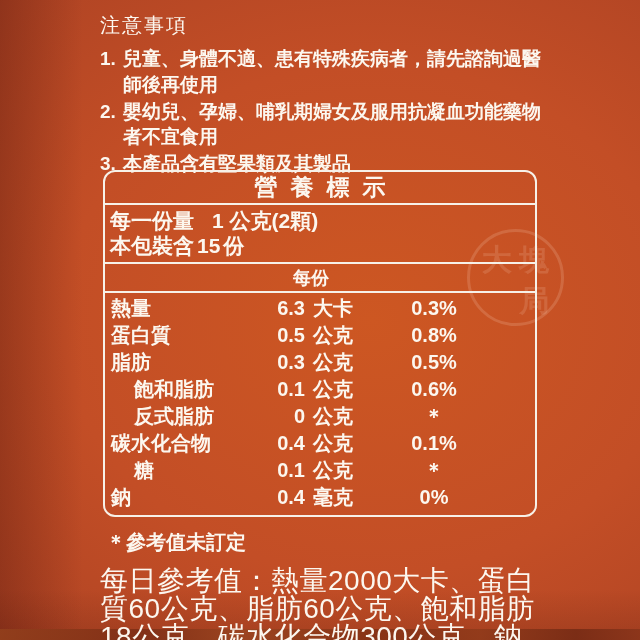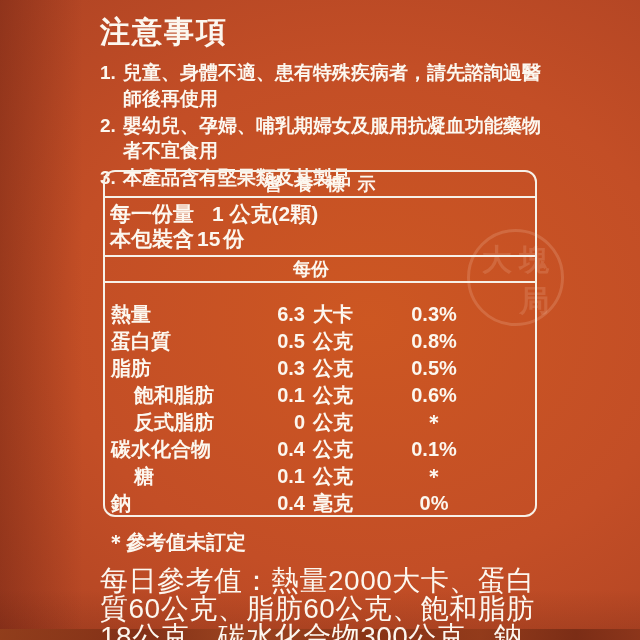--- a/index.html
+++ b/index.html
@@ -25,52 +25,52 @@
     position:absolute; left:467px; top:229px; width:97px; height:97px;
     border:3px solid rgba(255,228,208,0.17); border-radius:50%;
     display:grid; grid-template-columns:1fr 1fr; grid-template-rows:1fr 1fr;
     place-items:center; padding:8px;
     color:rgba(255,228,208,0.15); font-size:30px; font-weight:700;
     z-index:0;
   }
 
   
   .notice { position:absolute; left:100px; top:12px; width:446px; z-index:1; }
-  .notice-title { font-size:30px; font-weight:700; letter-spacing:2px; margin-bottom:7px; }
+  .notice-title { font-size:20px; font-weight:400; letter-spacing:2px; margin-bottom:7px; }
   .notice-item { display:flex; font-size:19px; font-weight:600; line-height:1.36; margin-bottom:1px; }
   .notice-item .num { flex:none; width:23px; }
   .notice-item .txt { flex:1;font-family:Liberation Serif, serif; }
 
   
   .ntable {
     position:absolute; left:103px; top:170px; width:434px; height:347px;
     border:2px solid #f7f1e8; border-radius:12px;
     display:flex; flex-direction:column; z-index:1;
   }
   .t-header {
     height:41px; border-bottom:2px solid #f7f1e8;
     display:flex; align-items:center; justify-content:center;
-    font-size:18px; font-weight:700; letter-spacing:13px; padding-left:13px;font-family:Liberation Mono, monospace;
+    font-size:23px; font-weight:700; letter-spacing:13px; padding-left:13px;font-family:Liberation Mono, monospace;
   }
   .t-serving {
     border-bottom:2px solid #f7f1e8;
     padding:3px 0 4px 5px; font-size:21px; font-weight:600; line-height:25px;
   }
   .t-serving .gap { display:inline-block; width:18px; }
   .t-serving .n { margin:18px 3px; }
   .t-cols {
     border-bottom:2px solid #f7f1e8; height:35px;
     display:grid; grid-template-columns:148px 116px 1fr;
     align-items:center; font-size:18px; font-weight:700;
   }
   .t-cols .c2 { text-align:center; }
   .t-cols .c3 { text-align:center; padding-right:36px; }
   .t-body {
     flex:1; display:flex; flex-direction:column; justify-content:space-evenly;
-    padding:18px 0 4px 0;
+    padding:2px 0 4px 0;
   }
   .trow {
     display:grid; grid-template-columns:148px 52px 64px 1fr;
     align-items:center; font-size:20px; font-weight:600;
   }
   .trow .lbl { padding-left:6px; }
   .trow.indent .lbl { padding-left:29px; }
   .trow .val { text-align:right; }
   .trow .unit { padding-left:8px; }
   .trow .dv { text-align:center; padding-right:36px; }

